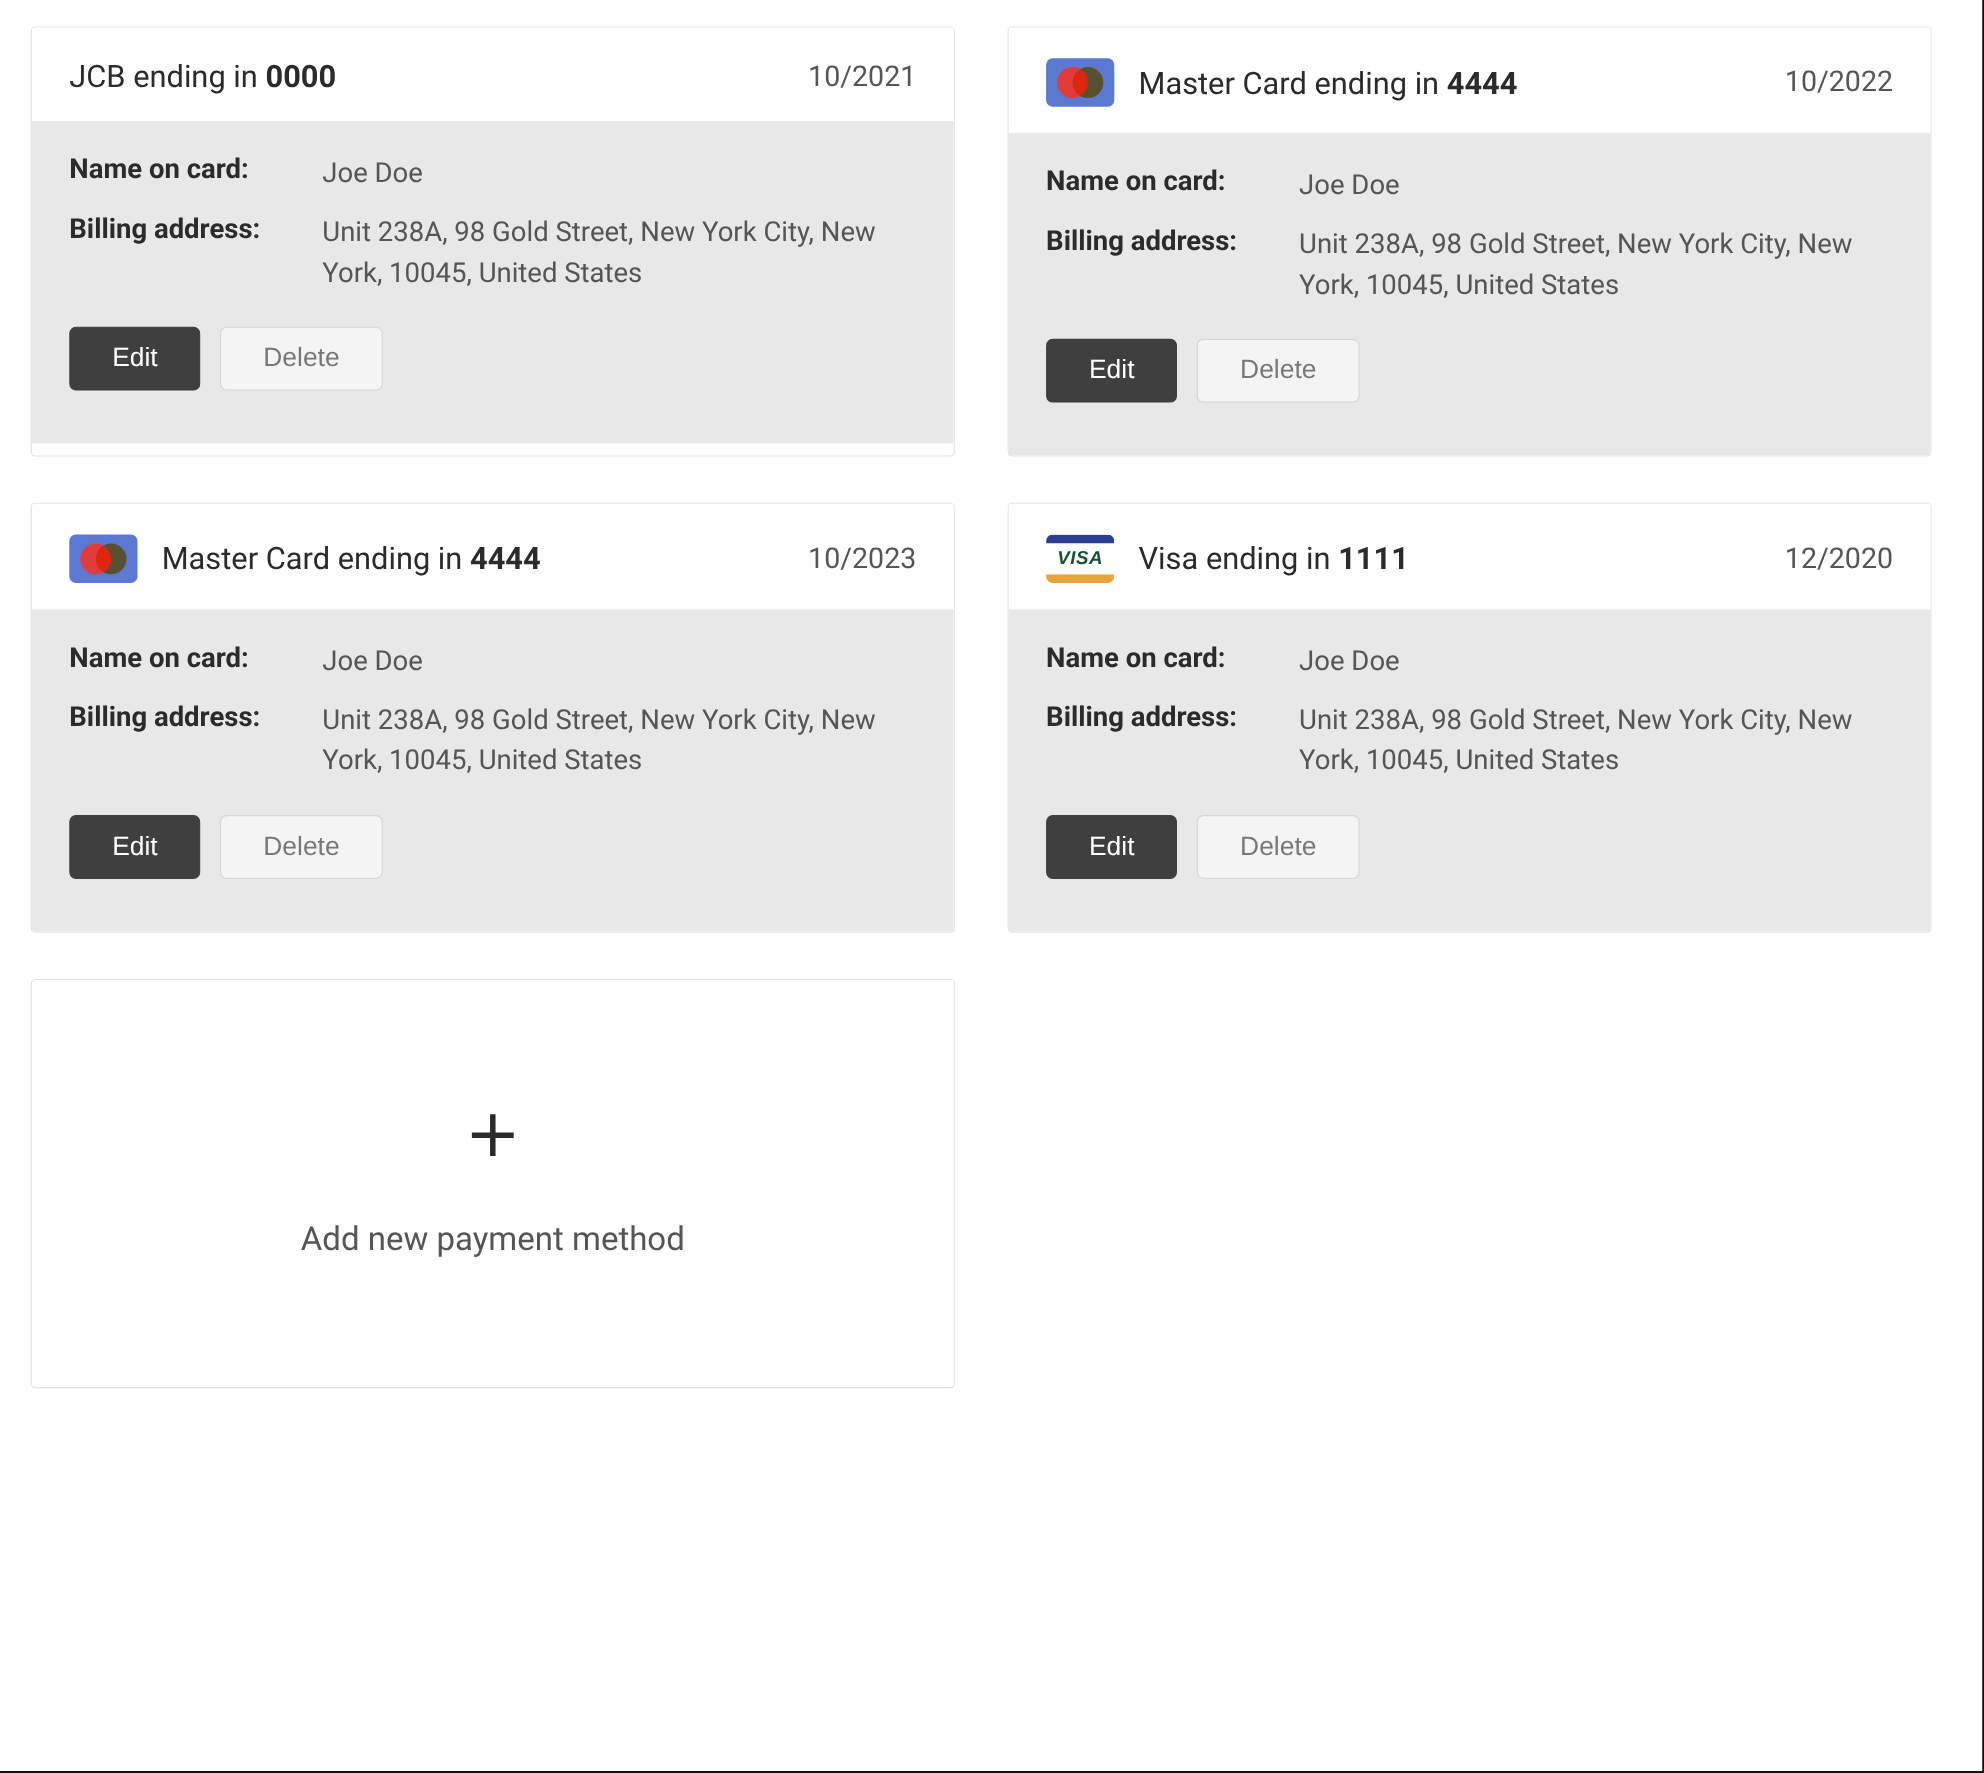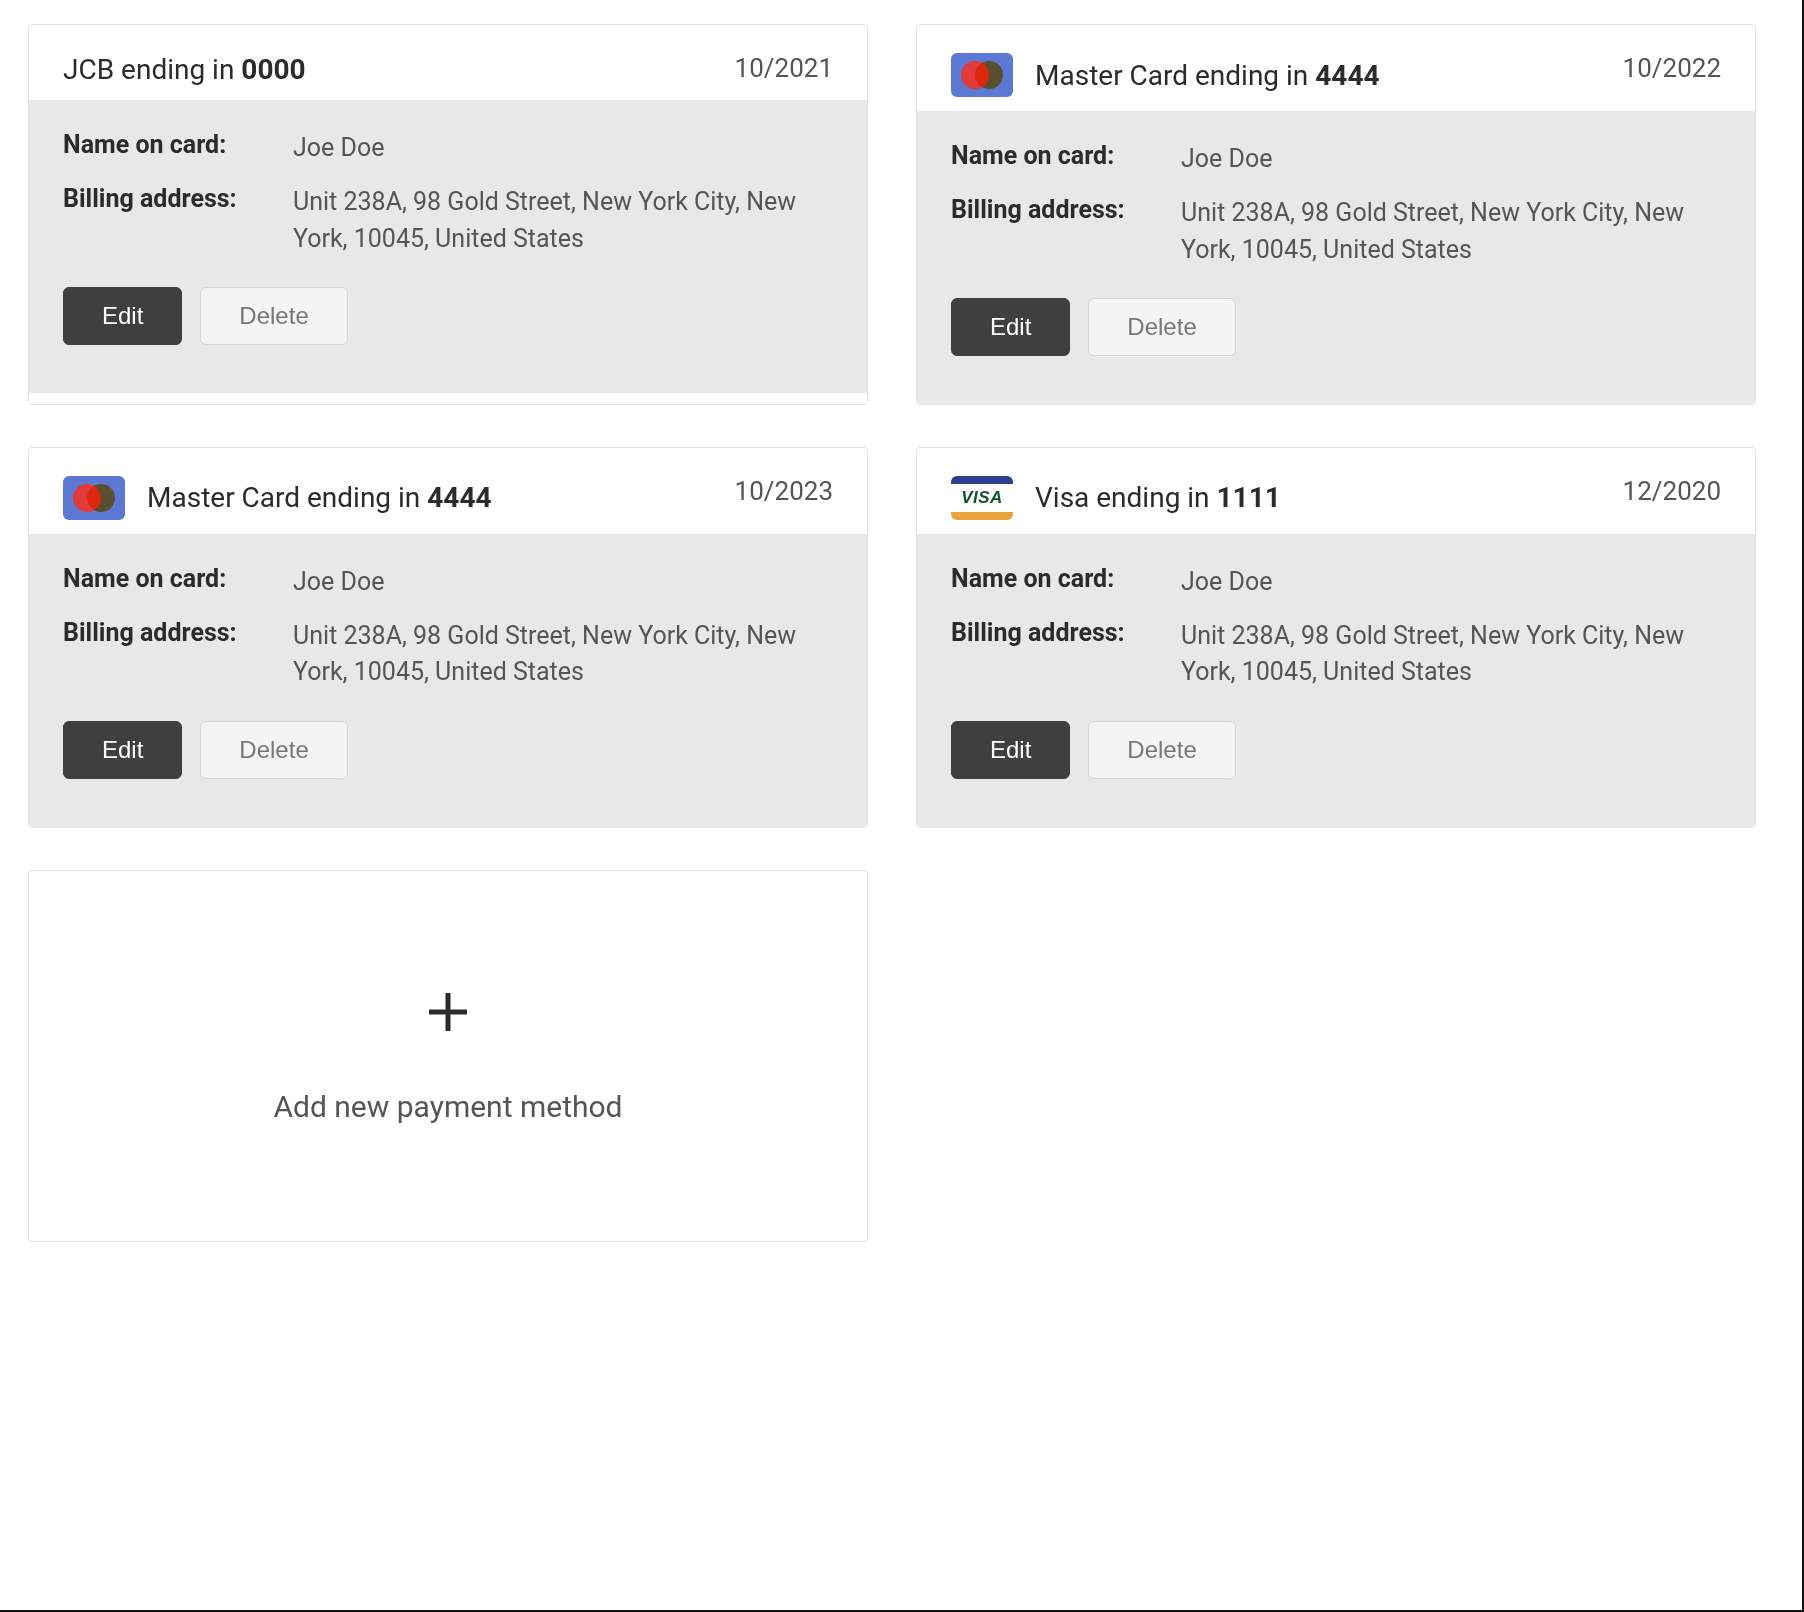--- a/index.html
+++ b/index.html
@@ -34,22 +34,23 @@
   }
   .card {
     width: 840px;
     border: 1.5px solid #e3e3e3;
     border-radius: 4px;
     overflow: hidden;
     background: #ffffff;
   }
   .card-header {
     background: #ffffff;
-    padding: 28px 34px 14px 34px;
-    display: flex;
+    padding: 28px 34px 24px 34px;
+    display: flex;
+    align-items: center;
     justify-content: space-between;
   }
   .card-header .left {
     display: flex;
     align-items: center;
     gap: 22px;
   }
   .card-brand-icon {
     width: 62px;
     height: 44px;

